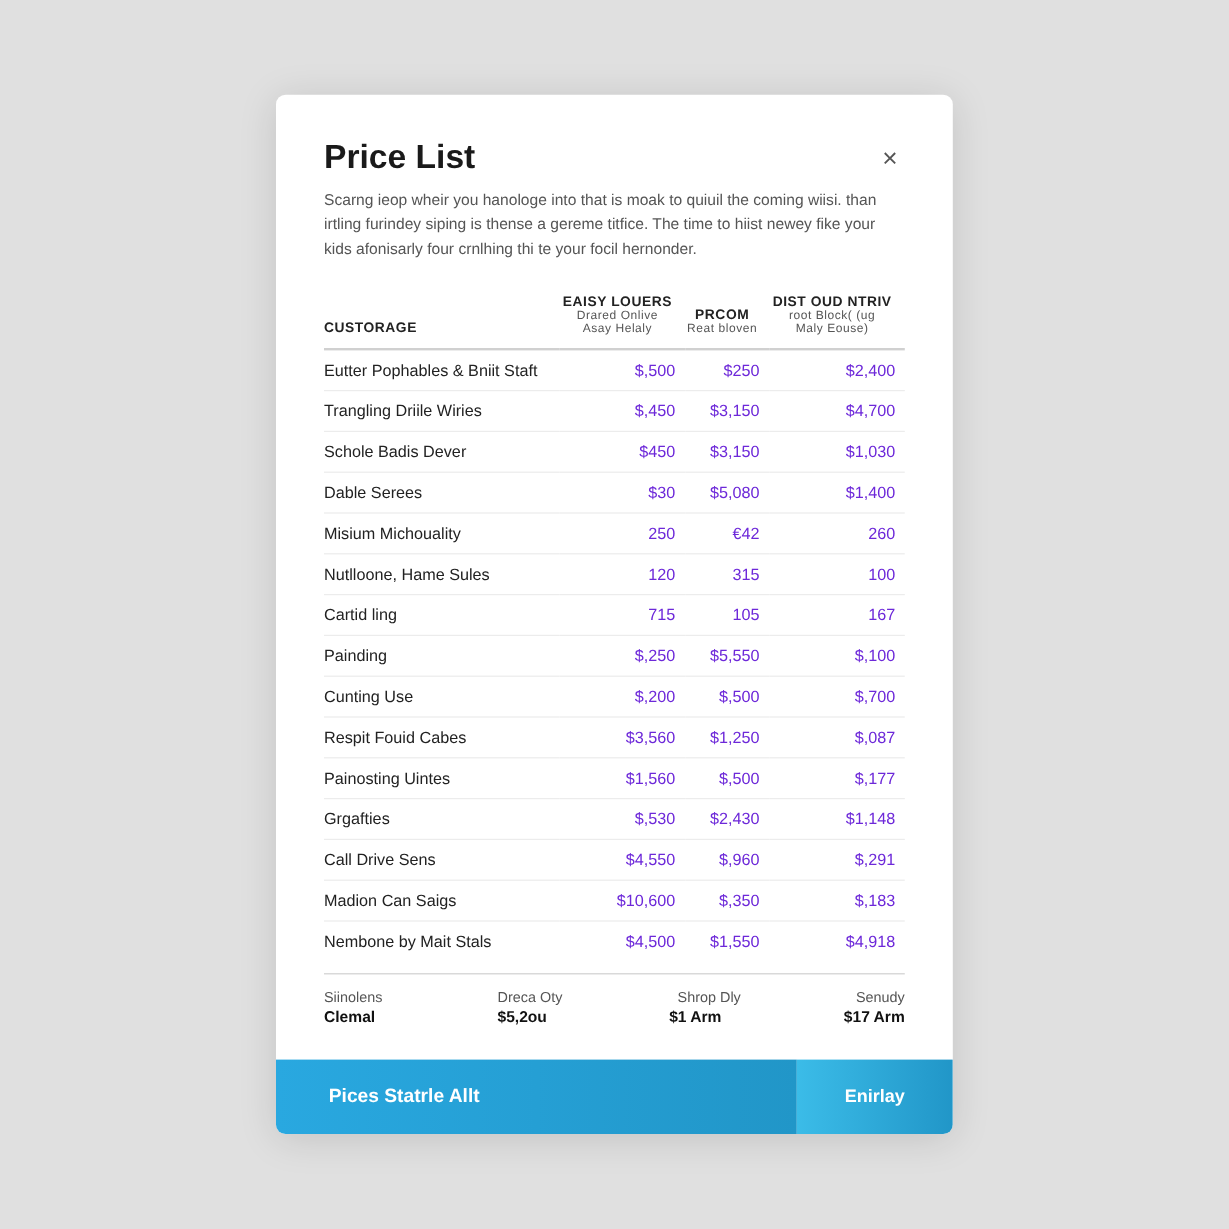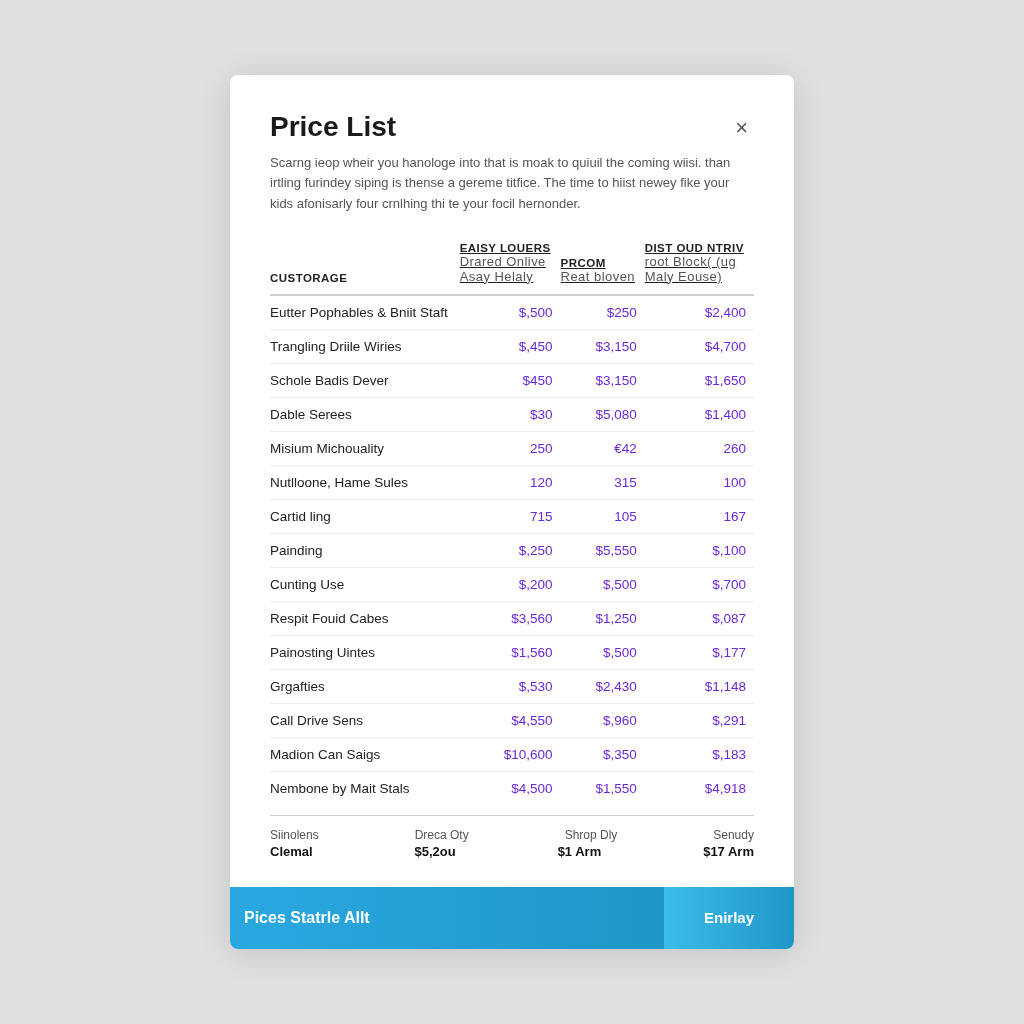--- a/index.html
+++ b/index.html
@@ -59,27 +59,26 @@
     thead th {
       text-align: left;
       font-size: 11.5px;
       font-weight: 700;
       color: #222;
       letter-spacing: 0.04em;
       padding: 6px 8px 10px 0;
       vertical-align: bottom;
     }
     thead th:not(:first-child) {
-      text-align: left;
-      text-decoration: underline;
+      text-align: center;
     }
     .th-sub {
       font-weight: 400;
       color: #555;
-      font-size: 13px;
+      font-size: 10px;
       display: block;
     }
     tbody tr {
       border-bottom: 1px solid #ececec;
     }
     tbody tr:last-child {
       border-bottom: none;
     }
     tbody td {
       padding: 9px 8px 9px 0;
@@ -115,21 +114,21 @@
       display: flex;
       gap: 0;
       margin: 18px -40px 0 -40px;
     }
     .btn-primary {
       background: linear-gradient(90deg, #29a8e0 0%, #2196c8 100%);
       color: #fff;
       border: none;
       font-size: 16px;
       font-weight: 700;
-      padding: 22px 14px;
+      padding: 22px 44px;
       cursor: pointer;
       flex: 1;
       text-align: left;
     }
     .btn-secondary {
       background: linear-gradient(90deg, #3bbce8 0%, #2196c8 100%);
       color: #fff;
       border: none;
       font-size: 15px;
       font-weight: 600;
@@ -179,21 +178,21 @@
         <tr>
           <td>Trangling Driile Wiries</td>
           <td>$,450</td>
           <td>$3,150</td>
           <td>$4,700</td>
         </tr>
         <tr>
           <td>Schole Badis Dever</td>
           <td>$450</td>
           <td>$3,150</td>
-          <td>$1,650</td>
+          <td>$1,030</td>
         </tr>
         <tr>
           <td>Dable Serees</td>
           <td>$30</td>
           <td>$5,080</td>
           <td>$1,400</td>
         </tr>
         <tr>
           <td>Misium Michouality</td>
           <td>250</td>

